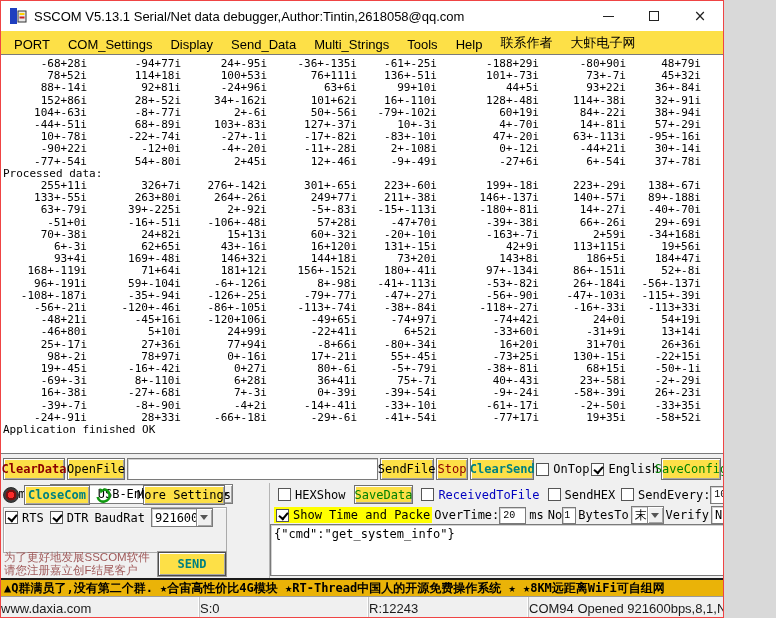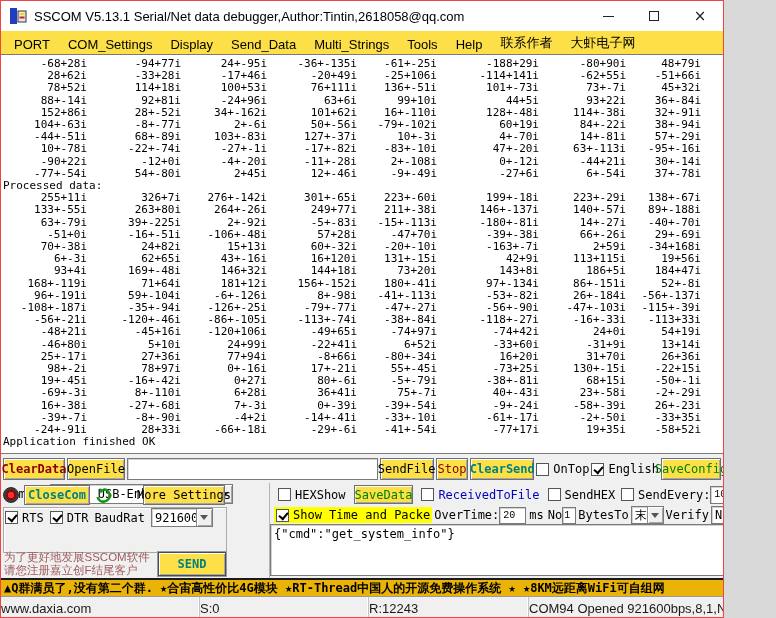--- a/index.html
+++ b/index.html
@@ -177,30 +177,20 @@
     <div>
         <div class="t-row">
           <span class="t-cell">-68+28i</span>
           <span class="t-cell">-94+77i</span>
           <span class="t-cell">24+-95i</span>
           <span class="t-cell">-36+-135i</span>
           <span class="t-cell">-61+-25i</span>
           <span class="t-cell">-188+29i</span>
           <span class="t-cell">-80+90i</span>
           <span class="t-cell">48+79i</span>
-        </div>
-        <div class="t-row">
-          <span class="t-cell">28+62i</span>
-          <span class="t-cell">-33+28i</span>
-          <span class="t-cell">-17+46i</span>
-          <span class="t-cell">-20+49i</span>
-          <span class="t-cell">-25+106i</span>
-          <span class="t-cell">-114+141i</span>
-          <span class="t-cell">-62+55i</span>
-          <span class="t-cell">-51+66i</span>
         </div>
         <div class="t-row">
           <span class="t-cell">78+52i</span>
           <span class="t-cell">114+18i</span>
           <span class="t-cell">100+53i</span>
           <span class="t-cell">76+111i</span>
           <span class="t-cell">136+-51i</span>
           <span class="t-cell">101+-73i</span>
           <span class="t-cell">73+-7i</span>
           <span class="t-cell">45+32i</span>

